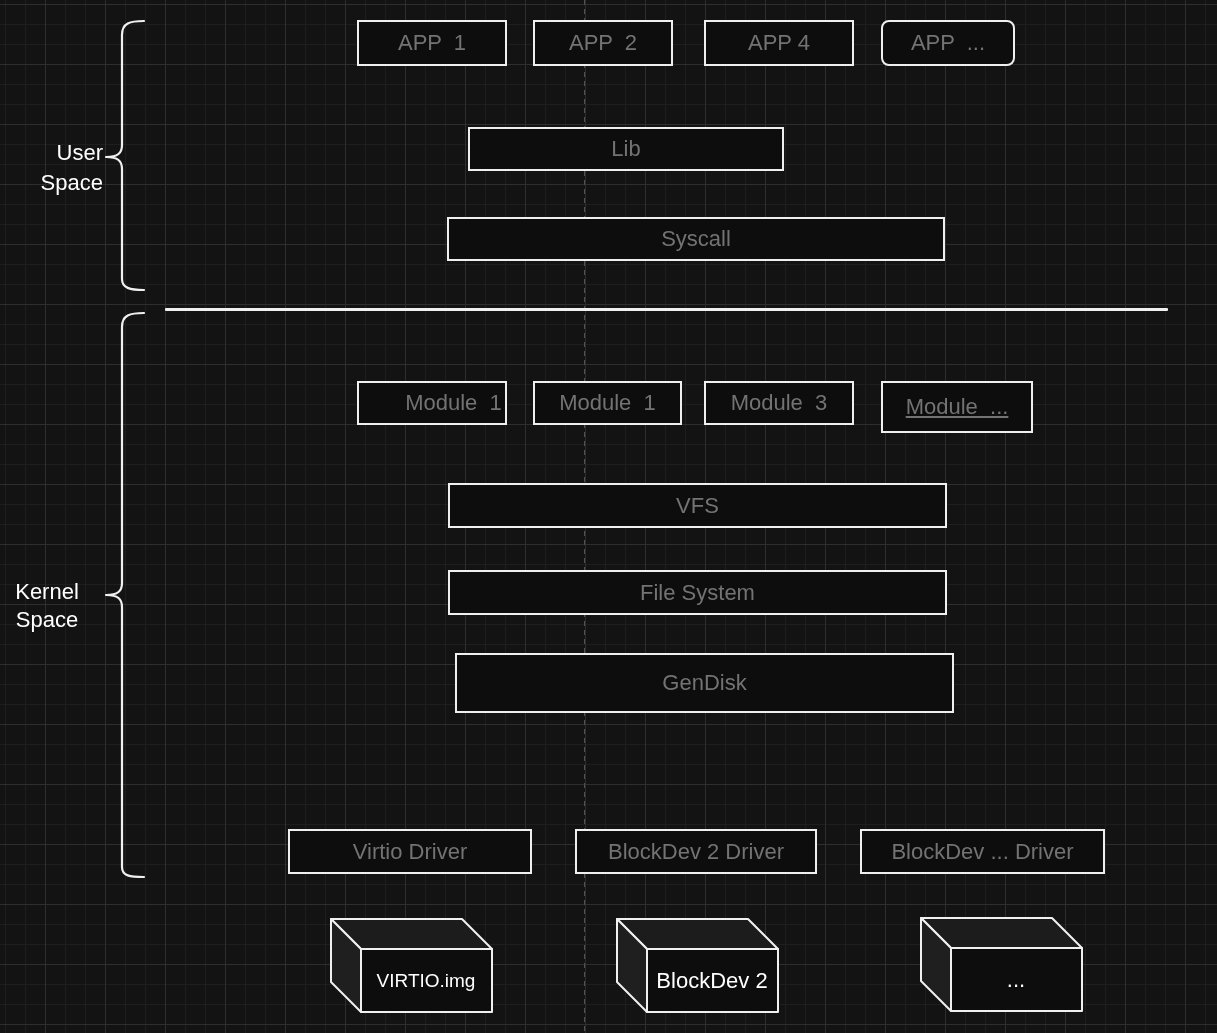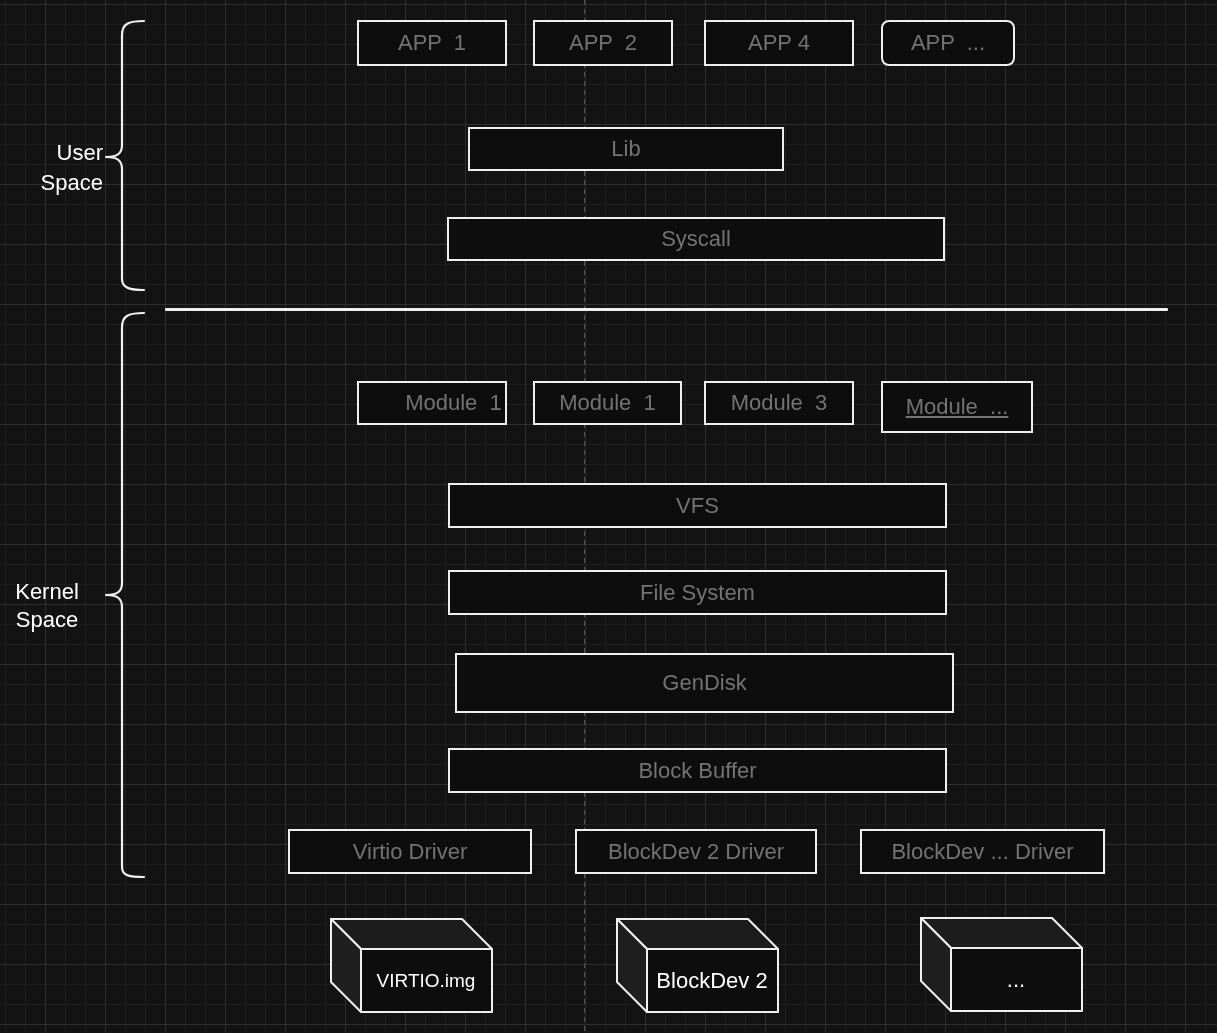--- a/index.html
+++ b/index.html
@@ -106,23 +106,20 @@
 
   <div class="box" style="left:448px;top:483px;width:499px;height:45px;">
     <span>VFS</span>
   </div>
   <div class="box" style="left:448px;top:570px;width:499px;height:45px;">
     <span>File System</span>
   </div>
   <div class="box" style="left:448px;top:653px;width:499px;height:60px;margin-left:7px;">
     <span>GenDisk</span>
   </div>
-  <div class="box" style="left:448px;top:748px;width:499px;height:45px;">
-    <span>Block Buffer</span>
-  </div>
 
   <div class="box" style="left:288px;top:829px;width:244px;height:45px;">
     <span>Virtio Driver</span>
   </div>
   <div class="box" style="left:575px;top:829px;width:242px;height:45px;">
     <span>BlockDev 2 Driver</span>
   </div>
   <div class="box" style="left:860px;top:829px;width:245px;height:45px;">
     <span>BlockDev ... Driver</span>
   </div>

